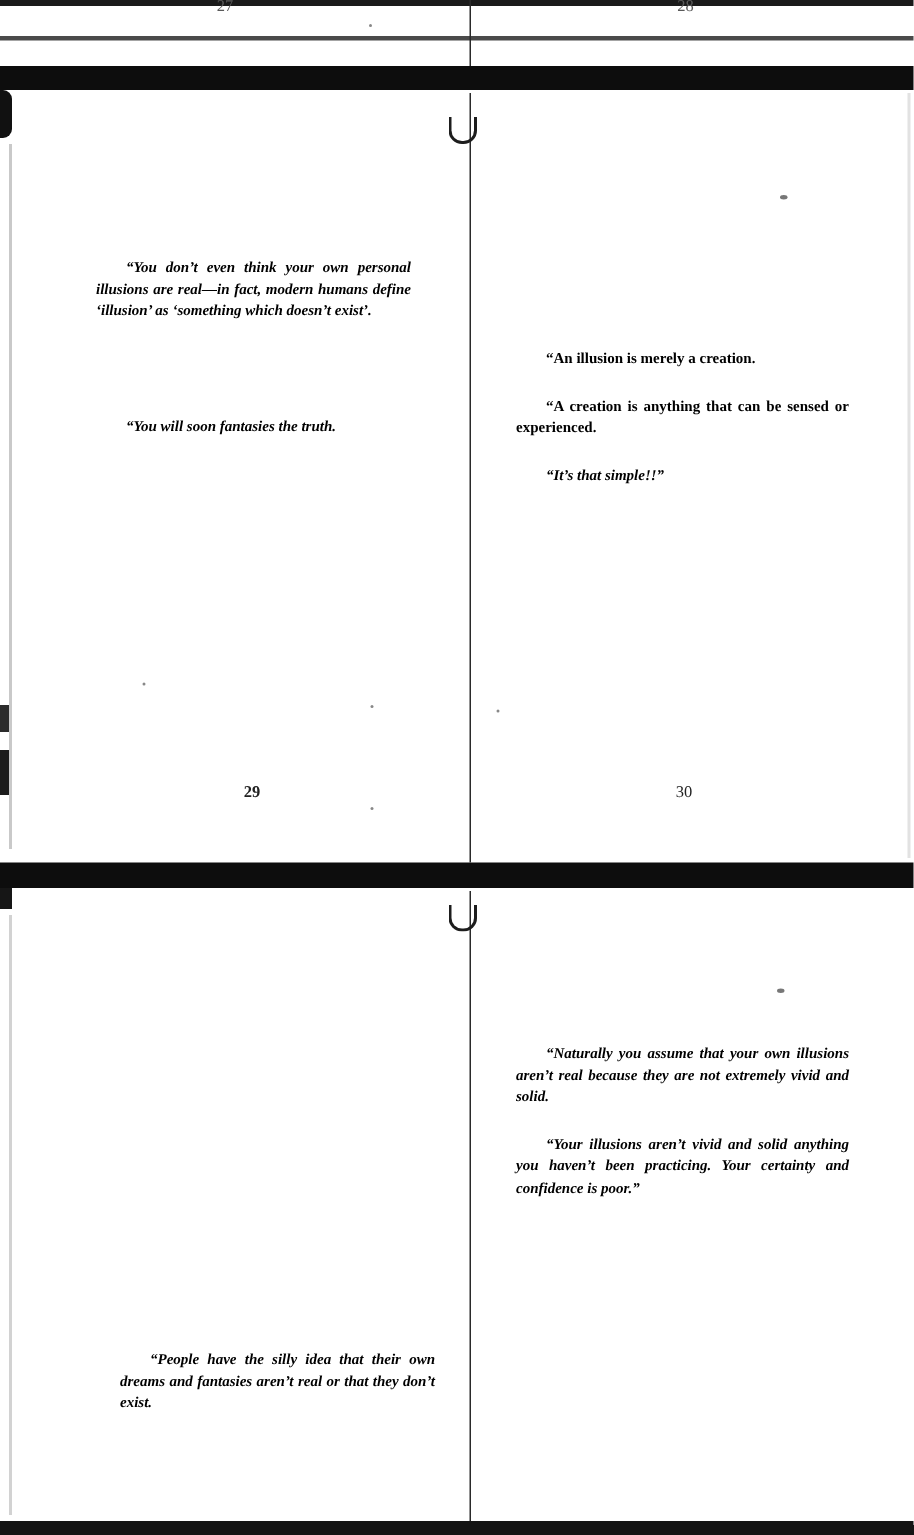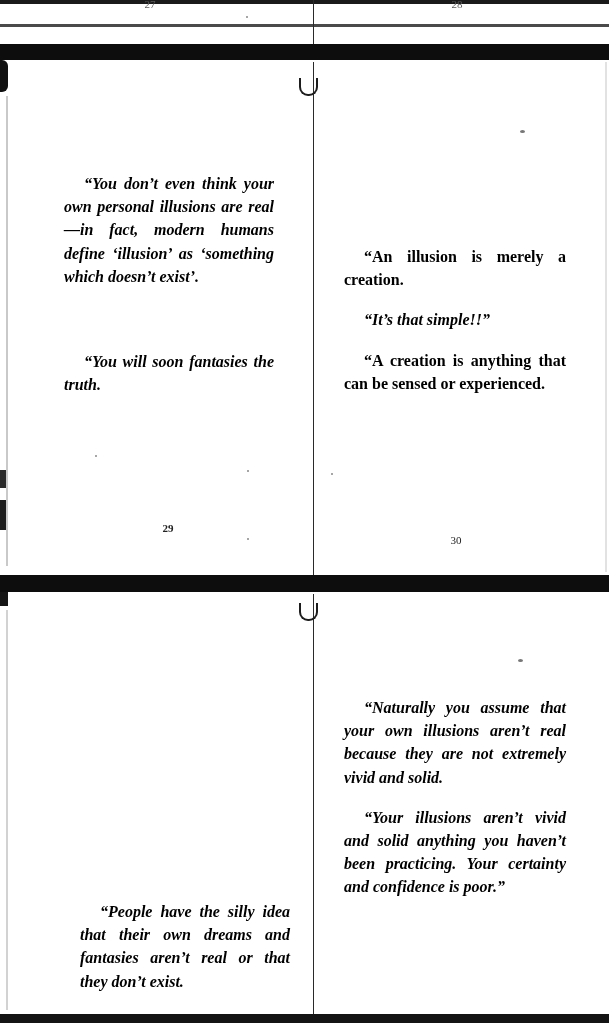--- a/index.html
+++ b/index.html
@@ -83,21 +83,21 @@
     position: absolute;
     right: 2px; top: 62px; width: 2px; height: 510px;
     background: #e2e2e2;
   }
 
   
   .col {
     position: absolute;
     font-style: italic;
     font-weight: bold;
-    font-size: 16px;
+    font-size: 10px;
     line-height: 1.45;
     text-align: justify;
   }
   .col p { margin: 0 0 0 0; text-indent: 20px; }
   .col p.gap { margin-top: 17px; }
   .col p.biggap { margin-top: 40px; }
 
   .roman {            
     font-style: normal;
   }
@@ -164,28 +164,28 @@
   <div class="speck s-g"></div>
 
   <div class="pgnum faint" style="left:130px; top:-2px;">27</div>
   <div class="pgnum faint" style="left:437px; top:-2px;">28</div>
 
   <div class="col" style="left:64px; top:172px; width:210px;">
     <p>“You don’t even think your own personal illusions are real—in fact, modern humans define ‘illusion’ as ‘something which doesn’t exist’.</p>
     <p class="biggap" style="margin-top:62px;">“You will soon fantasies the truth.</p>
   </div>
 
-  <div class="col roman" style="left:344px; top:245px; width:222px;">
+  <div class="col roman" style="left:344px; top:233px; width:222px;">
     <p>“An illusion is merely a creation.</p>
+    <p class="gap">“A creation is anything that can be sensed or experienced.</p>
     <p class="gap mix-i">“It’s that simple!!”</p>
-    <p class="gap">“A creation is anything that can be sensed or experienced.</p>
   </div>
 
   <div class="pgnum" style="left:148px; top:522px;font-weight:bold;">29</div>
-  <div class="pgnum" style="left:436px; top:522px;margin-top:12px;">30</div>
+  <div class="pgnum" style="left:436px; top:522px;">30</div>
 
   <div class="col" style="left:344px; top:696px; width:222px;">
     <p>“Naturally you assume that your own illusions aren’t real because they are not extremely vivid and solid.</p>
     <p class="gap">“Your illusions aren’t vivid and solid anything you haven’t been practicing. Your certainty and confidence is poor.”</p>
   </div>
 
   <div class="col" style="left:80px; top:900px; width:210px;">
     <p>“People have the silly idea that their own dreams and fantasies aren’t real or that they don’t exist.</p>
   </div>
 

